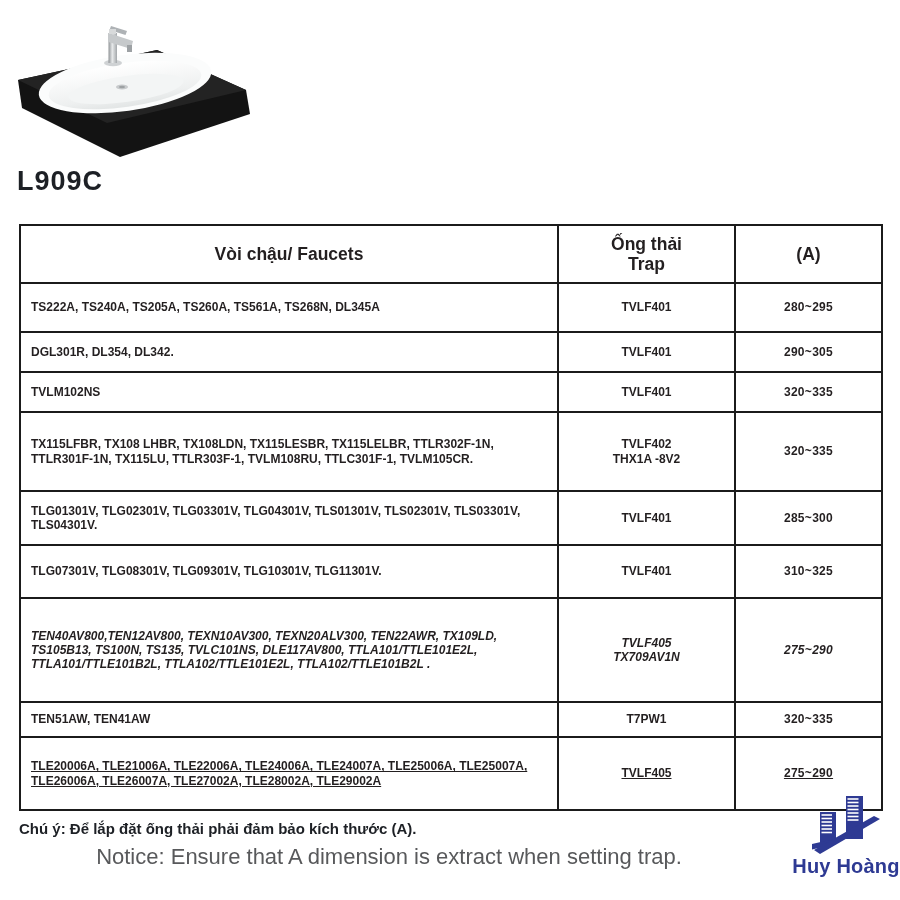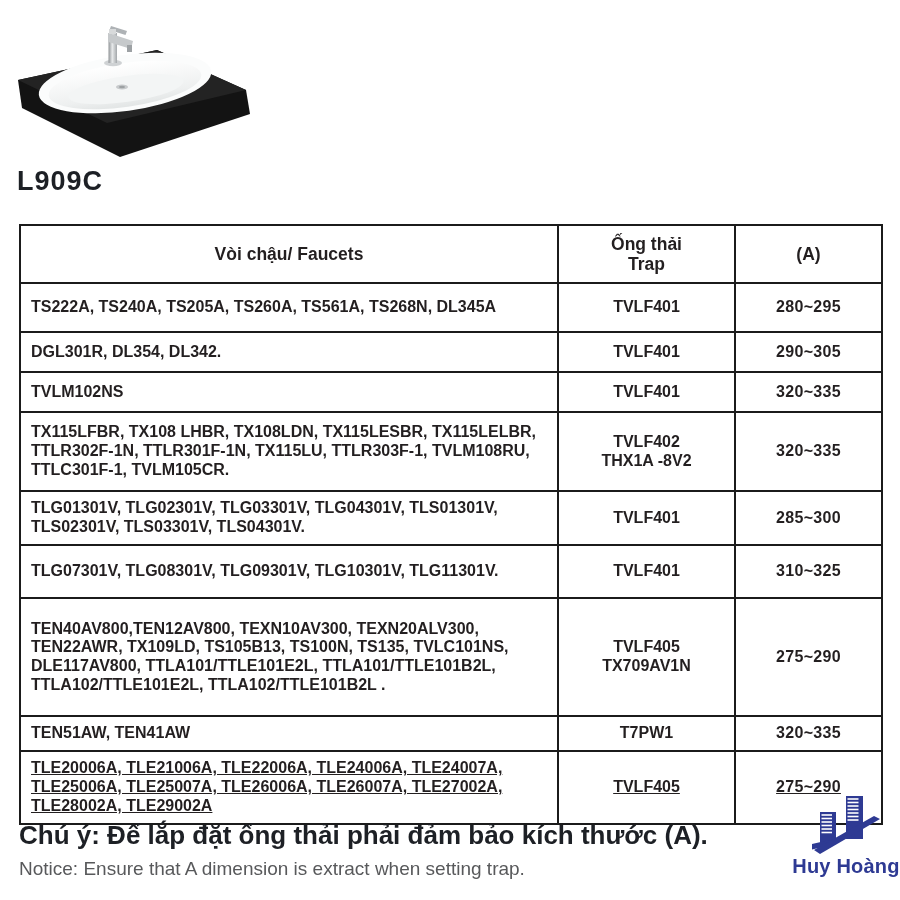--- a/index.html
+++ b/index.html
@@ -32,21 +32,21 @@
   
   table.spec {
     position: absolute;
     left: 19px; top: 224px;
     width: 862px;
     border-collapse: collapse;
     table-layout: fixed;
   }
   table.spec td, table.spec th {
     border: 2px solid #1b1b1b;
-    font-size: 16px;
+    font-size: 12px;
     font-weight: 700;
     color: #231f20;
     line-height: 1.17;
     vertical-align: middle;
   }
   table.spec th {
     font-size: 17.5px;
     text-align: center;
     white-space: pre-line;
     height: 58px;
@@ -55,29 +55,30 @@
   td.c-trap    { text-align: center; white-space: pre-line; }
   td.c-a       { text-align: center; letter-spacing: 0.3px; }
 
   
   .notes {
     position: absolute;
     left: 19px; top: 820px;
     width: 740px;
   }
   .note-vi {
-    font-size: 26px;
+    font-size: 15px;
     font-weight: 700;
     color: #1d2025;
     margin-bottom: 7px;
   }
   .note-en {
-    font-size: 19px;
+    font-size: 22px;
     font-weight: 400;
     color: #58595b;
+    text-align: center;
   }
 
   
   .brand-logo {
     position: absolute;
     left: 790px; top: 792px;
     width: 112px;
     text-align: center;
   }
   .brand-logo svg { display: block; margin: 0 auto 1px auto; }
@@ -169,21 +170,21 @@
       <tr style="height: 54px; border-radius: 24px;">
     <td class="c-faucets">TLG01301V, TLG02301V, TLG03301V, TLG04301V, TLS01301V, TLS02301V, TLS03301V, TLS04301V.</td>
     <td class="c-trap">TVLF401</td>
     <td class="c-a">285~300</td>
   </tr>
       <tr style="height: 53px;">
     <td class="c-faucets">TLG07301V, TLG08301V, TLG09301V, TLG10301V, TLG11301V.</td>
     <td class="c-trap">TVLF401</td>
     <td class="c-a">310~325</td>
   </tr>
-      <tr style="height: 118px;">
+      <tr style="height: 104px; font-style: italic;">
     <td class="c-faucets">TEN40AV800,TEN12AV800, TEXN10AV300, TEXN20ALV300, TEN22AWR, TX109LD, TS105B13, TS100N, TS135, TVLC101NS, DLE117AV800, TTLA101/TTLE101E2L, TTLA101/TTLE101B2L, TTLA102/TTLE101E2L, TTLA102/TTLE101B2L .</td>
     <td class="c-trap">TVLF405
 TX709AV1N</td>
     <td class="c-a">275~290</td>
   </tr>
       <tr style="height: 35px; margin-top: 8px;">
     <td class="c-faucets">TEN51AW, TEN41AW</td>
     <td class="c-trap">T7PW1</td>
     <td class="c-a">320~335</td>
   </tr>

